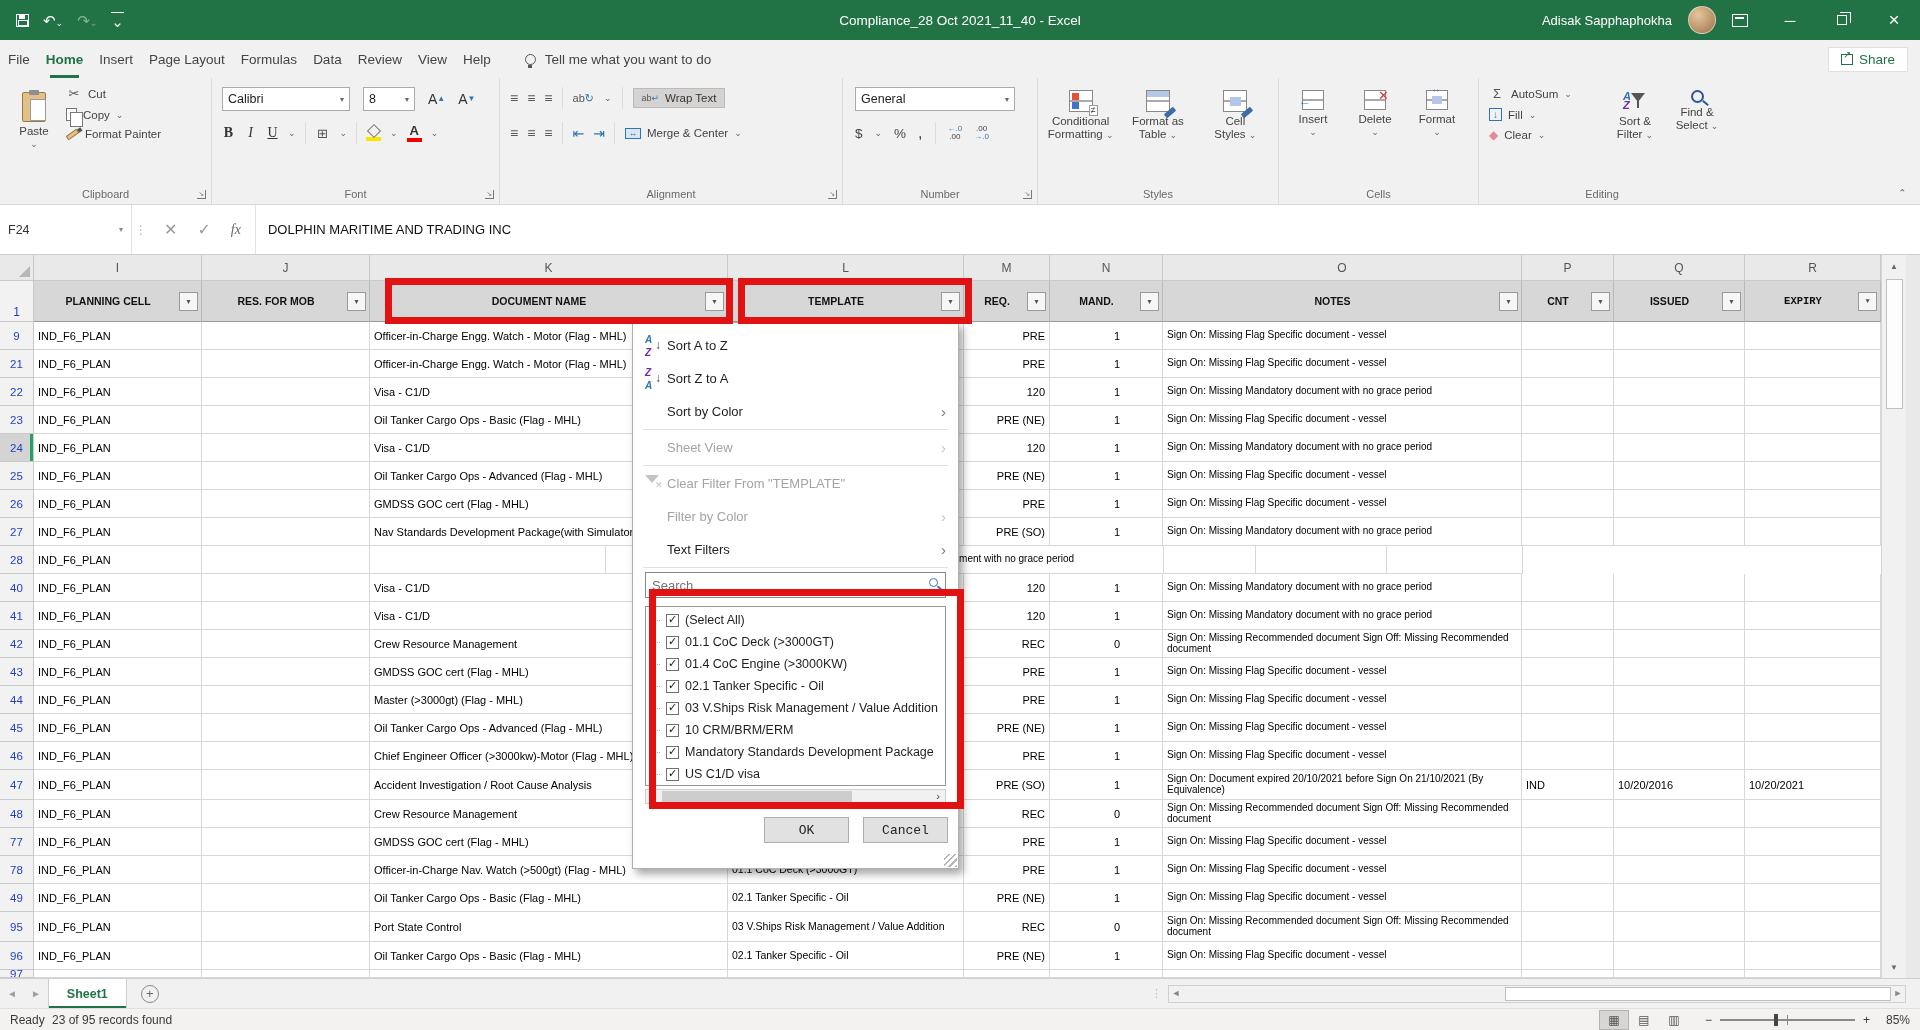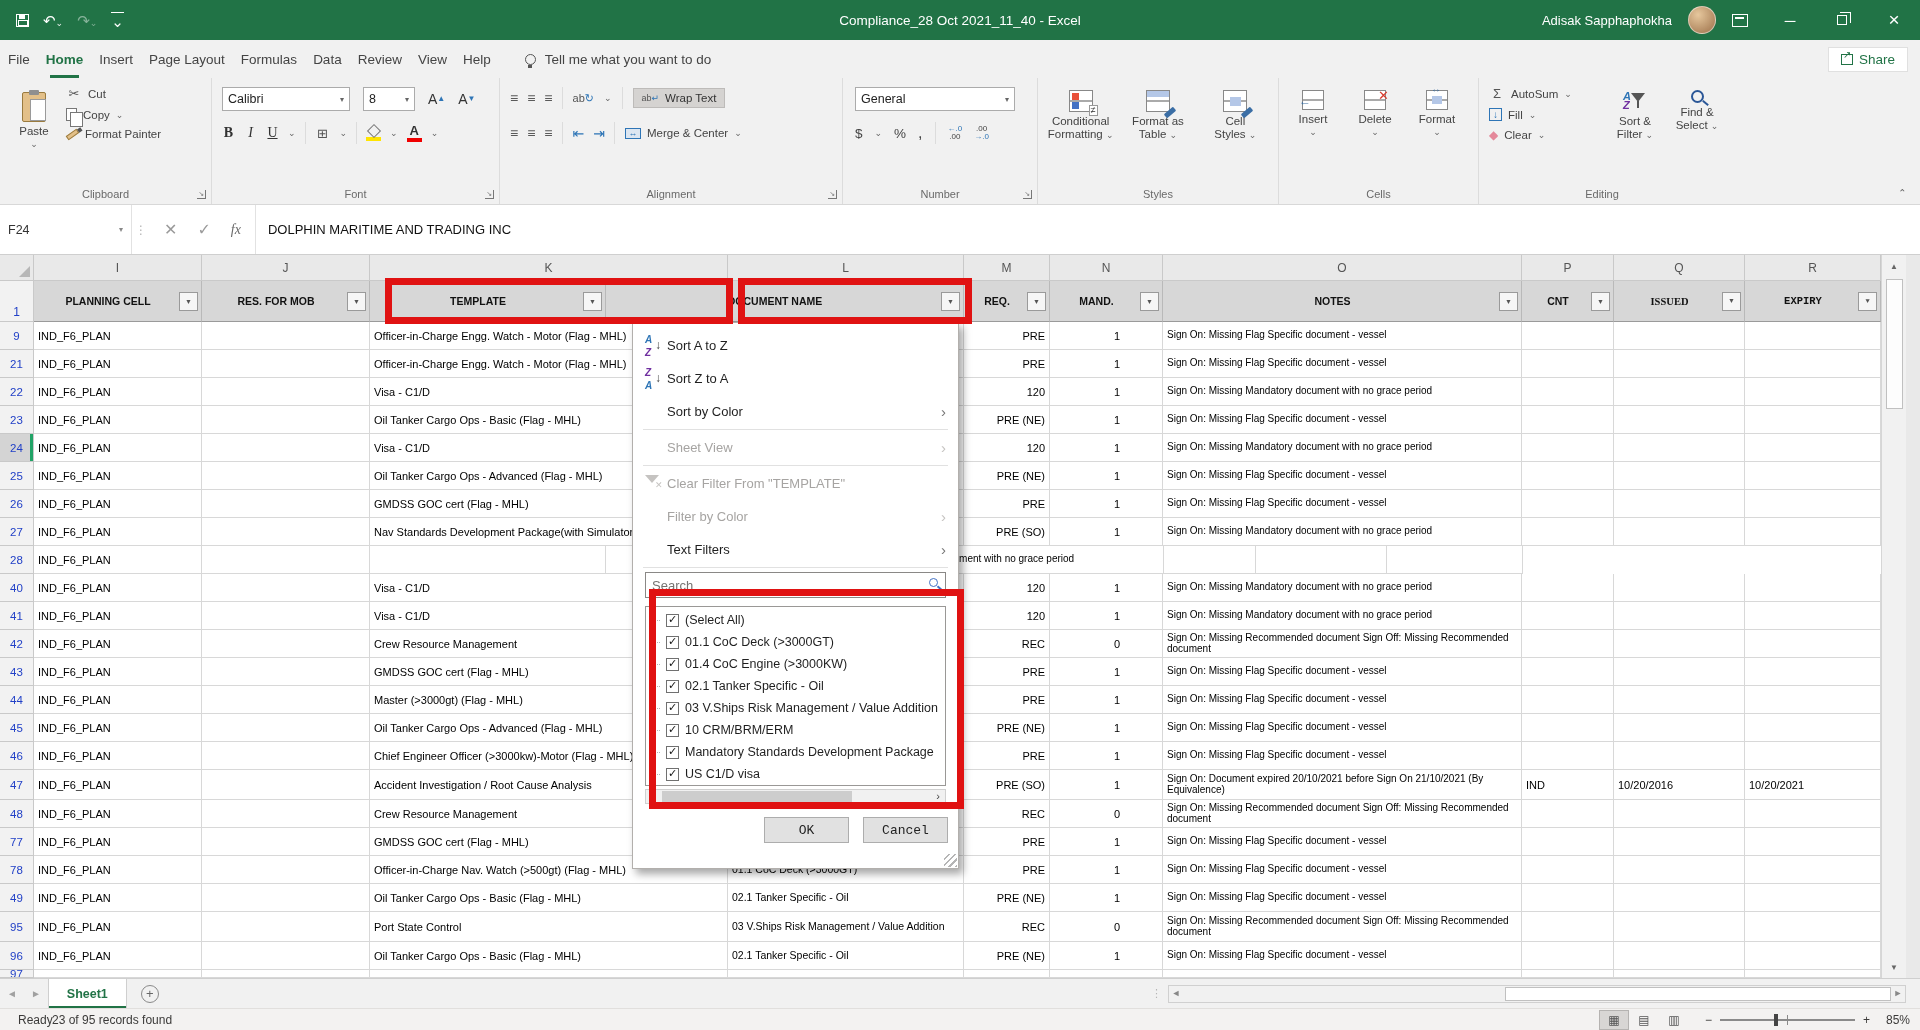--- a/index.html
+++ b/index.html
@@ -196,21 +196,21 @@
   .tabbar{position:absolute;left:0;top:978px;width:1920px;height:30px;background:#f1f1f1;border-top:1px solid #cfcfcf;display:flex;align-items:center;font-size:12.5px;color:#555}
   .snav{padding:0 7px;color:#a0a0a0;font-size:10px}
   .stab{height:100%;display:flex;align-items:center;padding:0 18px;background:#fff;border-right:1px solid #cfcfcf;border-left:1px solid #cfcfcf;color:#217346;font-weight:bold;box-shadow:inset 0 -2px 0 #217346}
   .addsheet{width:18px;height:18px;border:1px solid #8a8a8a;border-radius:50%;display:flex;align-items:center;justify-content:center;margin-left:14px;color:#666;font-size:13px;line-height:0}
   .tb-dots{margin-left:auto;color:#b5b5b5;font-size:11px;padding-right:6px}
   .hscroll2{width:738px;height:18px;background:#f1f1f1;border:1px solid #d0d0d0;display:flex;align-items:center;margin-right:14px}
   .hscroll2 .ha{font-size:9px;color:#888}
   .h2thumb{height:14px;width:386px;background:#fff;border:1px solid #c0c0c0;margin-left:auto}
   
   .statusbar{position:absolute;left:0;top:1008px;width:1920px;height:22px;background:#f3f2f1;border-top:1px solid #e1dfdd;display:flex;align-items:center;font-size:12px;color:#3b3a39}
-  .sb-mode{padding-left:18px;width:52px}
+  .sb-mode{padding-left:10px;width:52px}
   .sb-right{margin-left:auto;display:flex;align-items:center;gap:0;padding-right:10px}
   .sb-view{width:30px;height:20px;display:flex;align-items:center;justify-content:center;font-size:12px;color:#555}
   .sb-view.on{background:#d8d6d4;border:1px solid #b5b3b1}
   .zslider{display:flex;align-items:center;gap:8px;margin-left:16px}
   .ztrack{width:135px;height:2px;background:#8a8a8a;position:relative}
   .ztrack:before{content:"";position:absolute;left:50%;top:-4px;width:1px;height:10px;background:#8a8a8a}
   .zhandle{position:absolute;left:40%;top:-5px;width:4px;height:12px;background:#444}
   .zpct{width:40px;text-align:right;font-size:12px}
 </style>
 </head>
@@ -506,45 +506,45 @@
   <div class="hrow">
     <span class="gut1">1</span>
     <div class="hcell" style="width: 168px;">
       <span class="hlabel">PLANNING CELL</span>
       <span class="fbtn"></span>
     </div>
       <div class="hcell" style="width: 168px;">
       <span class="hlabel">RES. FOR MOB</span>
       <span class="fbtn"></span>
     </div>
+      <div class="hcell" style="width: 358px;">
+      <span class="hlabel">DOCUMENT NAME</span>
+      <span class="fbtn"></span>
+    </div>
       <div class="hcell" style="width: 236px;">
       <span class="hlabel">TEMPLATE</span>
       <span class="fbtn"></span>
     </div>
-      <div class="hcell" style="width: 358px;">
-      <span class="hlabel">DOCUMENT NAME</span>
-      <span class="fbtn"></span>
-    </div>
       <div class="hcell" style="width: 86px;">
       <span class="hlabel">REQ.</span>
       <span class="fbtn"></span>
     </div>
       <div class="hcell" style="width: 113px;">
       <span class="hlabel">MAND.</span>
       <span class="fbtn"></span>
     </div>
       <div class="hcell" style="width: 359px;">
       <span class="hlabel">NOTES</span>
       <span class="fbtn"></span>
     </div>
       <div class="hcell" style="width: 92px;">
       <span class="hlabel">CNT</span>
       <span class="fbtn"></span>
     </div>
-      <div class="hcell" style="width: 131px; font-family: Liberation Serif, serif;">
+      <div class="hcell" style="width: 131px;">
       <span class="hlabel">ISSUED</span>
       <span class="fbtn"></span>
     </div>
       <div class="hcell" style="width: 136px; font-family: Liberation Mono, monospace;">
       <span class="hlabel">EXPIRY</span>
       <span class="fbtn"></span>
     </div>
   </div>
   <div class="rows">
     <div class="grow">

